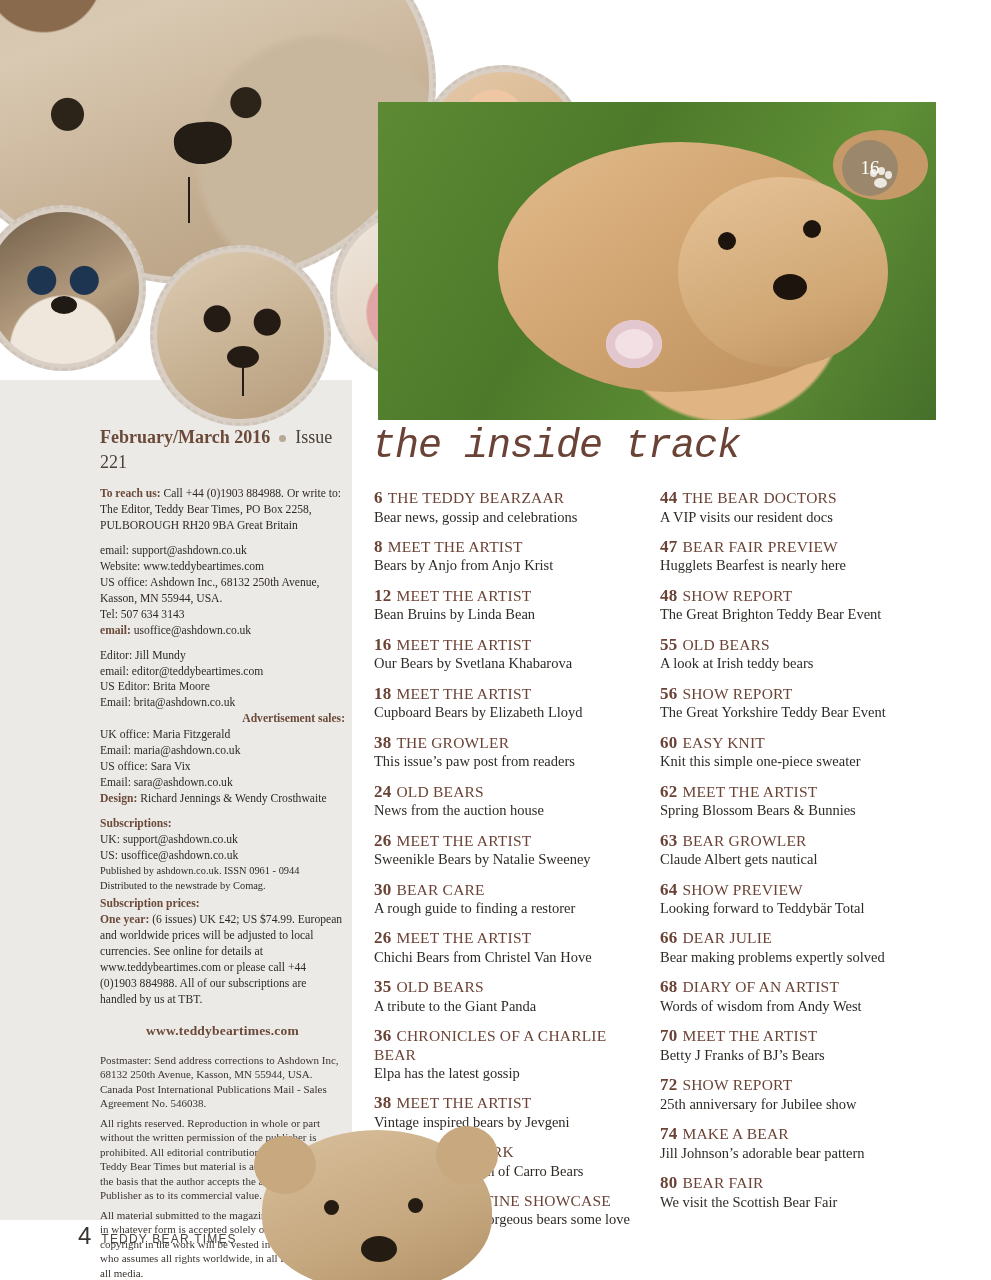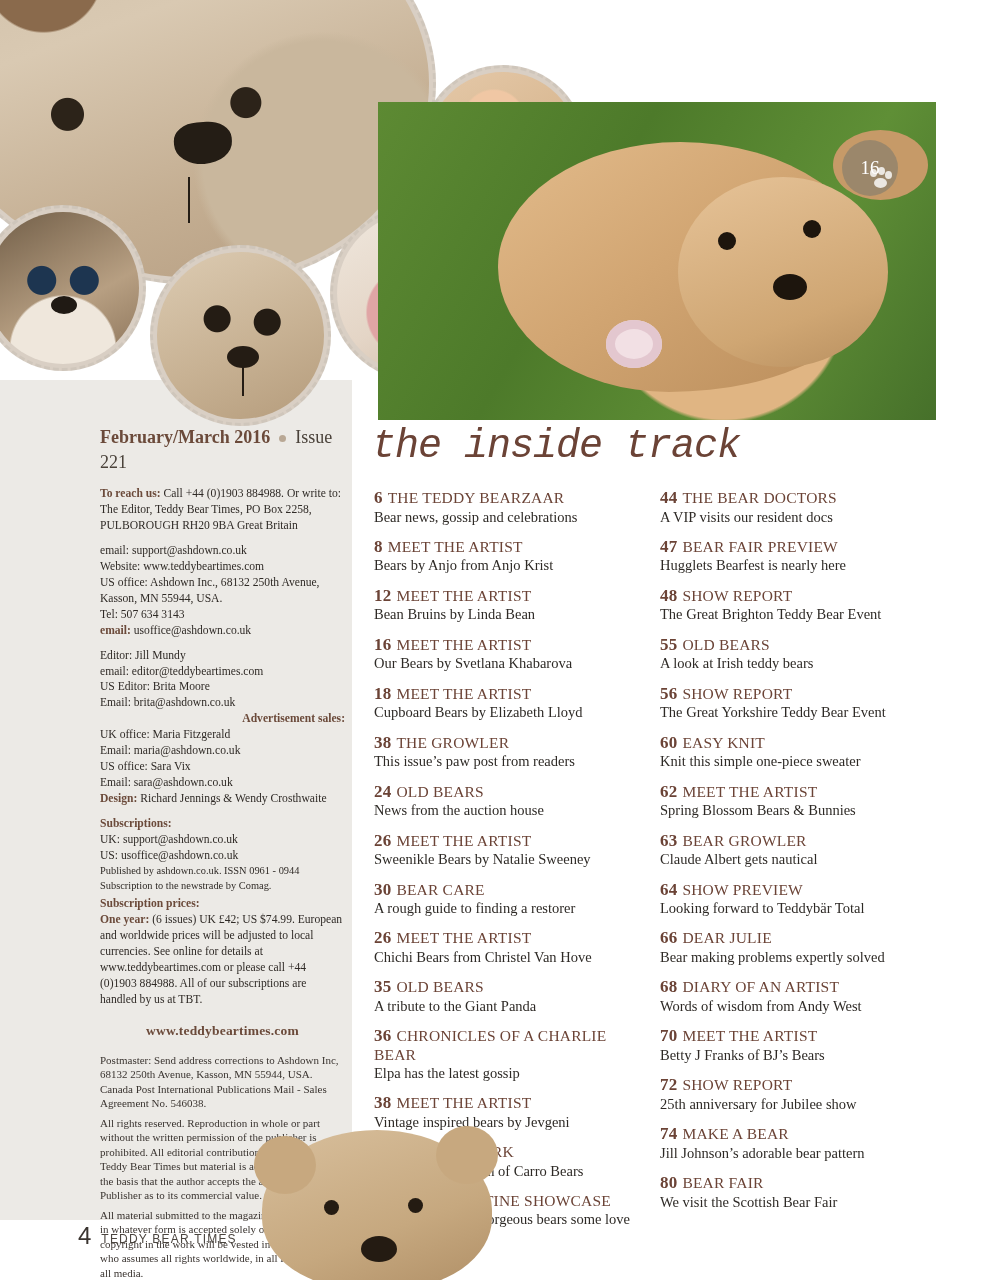--- a/index.html
+++ b/index.html
@@ -299,21 +299,21 @@
     <div style="font-weight:bold;color:#6b4a3a;">Subscriptions:</div>
     <div>
       <span class="label">UK:</span>
       <span>support@ashdown.co.uk</span>
     </div>
     <div>
       <span class="label">US:</span>
       <span>usoffice@ashdown.co.uk</span>
     </div>
     <div style="font-size:10.4px">Published by ashdown.co.uk. ISSN 0961 - 0944</div>
-    <div style="font-size:10.4px">Subscription to the newstrade by Comag.</div>
+    <div style="font-size:10.4px">Distributed to the newstrade by Comag.</div>
     <div style="font-weight:bold;color:#6b4a3a;margin-top:3px;">Subscription prices:</div>
     <div class="para">
       <span class="label">One year:</span>
       <span>(6 issues) UK £42; US $74.99. European and worldwide prices will be adjusted to local currencies. See online for details at www.teddybeartimes.com or please call +44 (0)1903 884988. All of our subscriptions are handled by us at TBT.</span>
     </div>
 
     <div class="web">www.teddybeartimes.com</div>
 
     <div class="legal">
       <p>Postmaster: Send address corrections to Ashdown Inc, 68132 250th Avenue, Kasson, MN 55944, USA. Canada Post International Publications Mail - Sales Agreement No. 546038.</p>

